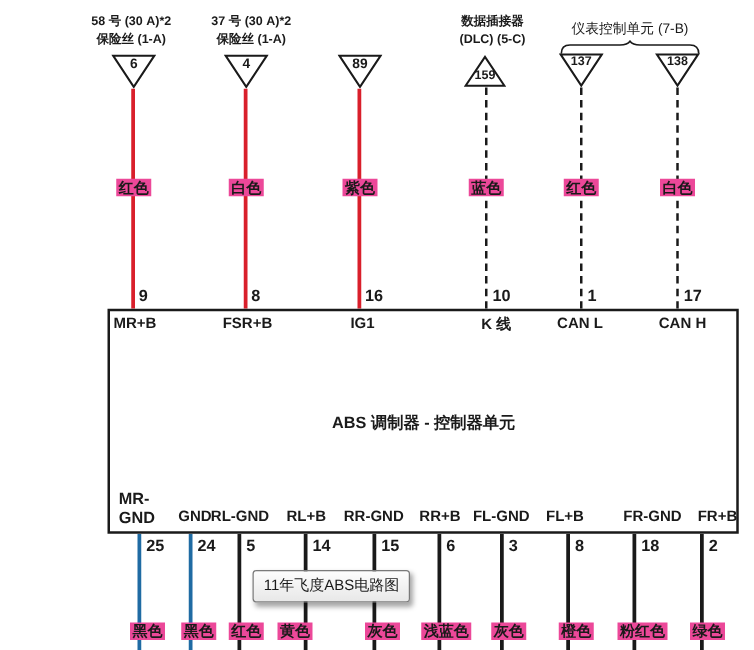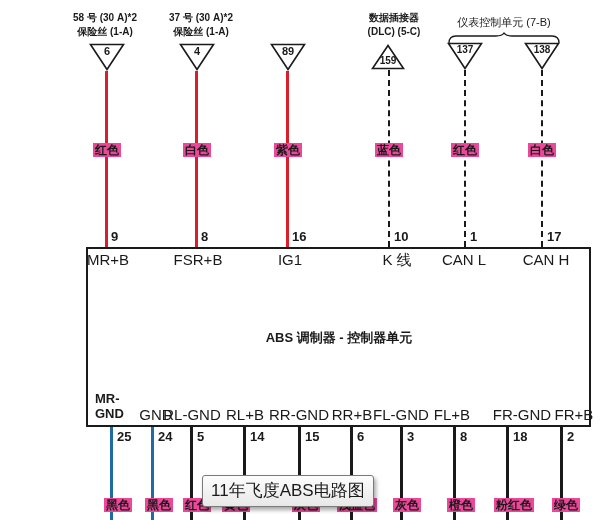--- a/index.html
+++ b/index.html
@@ -18,31 +18,31 @@
   .tri-up .num { top:11px; }
 
   .vwire { position:absolute; width:3px; }
   .vwire-d { position:absolute; width:0; border-left:2px dashed #1a1a1a; }
 
   .clabel { font-size:12px; font-weight:600; background:#ec4899; padding:0 2px; z-index:3; line-height:14px; }
   .pin { position:absolute; font-size:13px; font-weight:bold; white-space:nowrap; z-index:2; }
 
   .ecu-box { position:absolute; left:86px; top:247px; width:505px; height:180px;
              border:2px solid #1a1a1a; background:#ffffff; z-index:1; }
-  .term { font-size:15px; font-weight:normal; z-index:2; }
+  .term { font-size:12px; font-weight:bold; z-index:2; }
   .term-top { top:251px; }
   .term-bottom { top:406px; }
   .term-wrap { position:absolute; left:95px; top:391px; width:42px; font-size:13px;
                font-weight:bold; line-height:15px; text-align:left; z-index:2; }
   .ecu-title { top:329px; font-size:13px; font-weight:bold; z-index:2; }
 
   .brace { position:absolute; left:448px; top:32px; }
 
-  .tooltip { position:absolute; left:202px; top:475px; z-index:10;
-             font-size:17px; font-weight:normal; white-space:nowrap;
+  .tooltip { position:absolute; left:202px; top:456px; z-index:10;
+             font-size:12px; font-weight:normal; white-space:nowrap;
              padding:3px 8px 4px 8px; border:1px solid #7a7a7a; border-radius:3px;
              background:linear-gradient(#fdfdfd,#e8e8e8);
              box-shadow:2px 3px 4px rgba(0,0,0,0.35); }
 </style>
 </head>
 <body>
 
 <div class="stage">
 
   <div class="ctext toplabel" style="left:105px">

